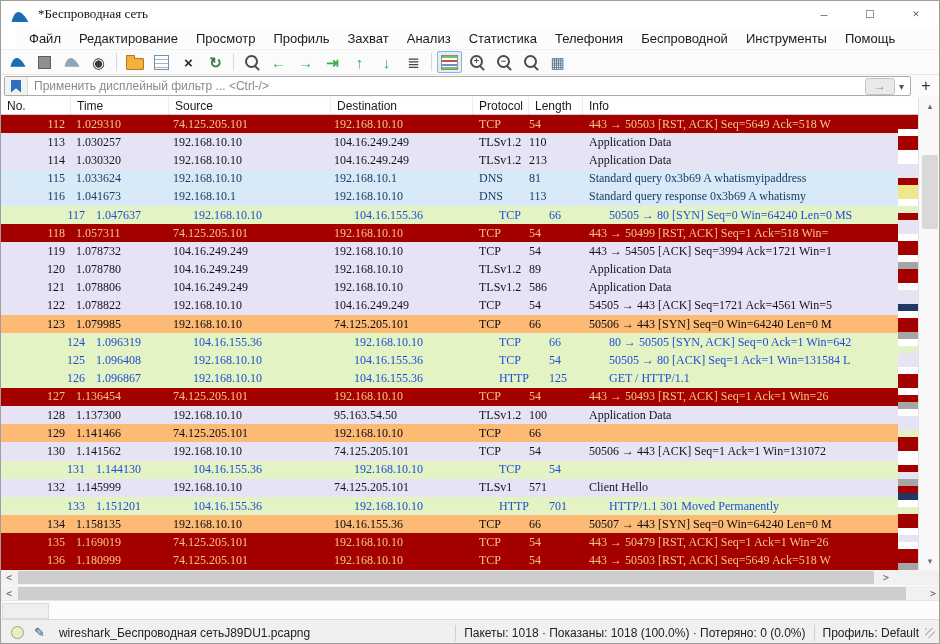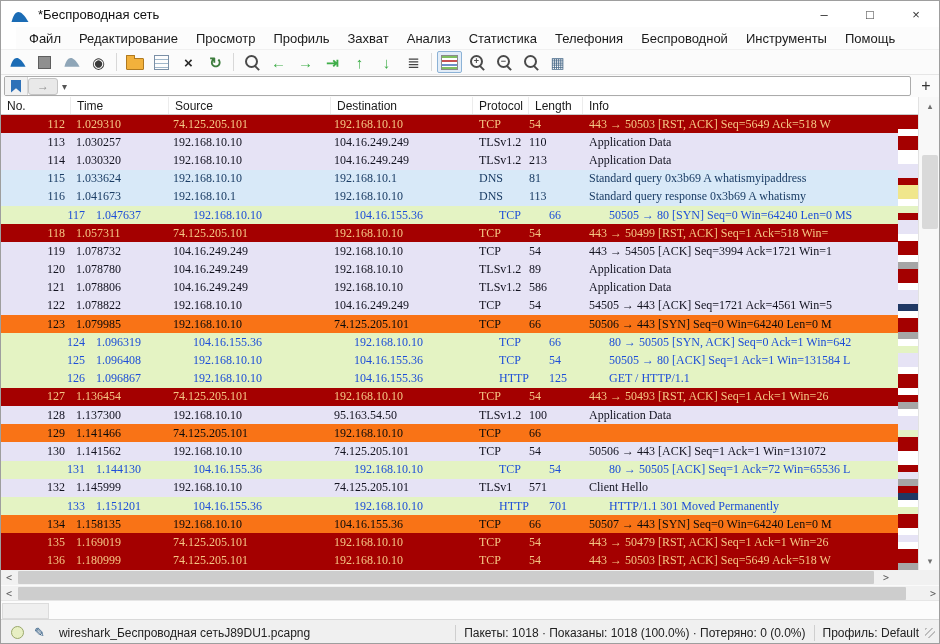--- a/index.html
+++ b/index.html
@@ -1,19 +1,19 @@
 <!DOCTYPE html>
 <html><head>
 <meta charset="utf-8">
 <style>
   html,body{margin:0;padding:0;background:#d8d8d8;}
   #app{position:relative;width:940px;height:644px;background:#ffffff;overflow:hidden;
        font-family:"Liberation Sans",sans-serif;border:1px solid #9e9e9e;box-sizing:border-box;}
   
-  .titlebar{position:absolute;top:0;left:0;right:0;height:26px;background:#fff;display:flex;align-items:center;}
+  .titlebar{position:absolute;top:0;left:0;right:0;height:26px;background:#fff;display:flex;align-items:center;font-family:Liberation Serif, serif;}
   .titlebar .logo{margin-left:9px;display:flex;align-items:center;}
   .titlebar .title{margin-left:8px;font-size:13px;color:#111;}
   .winbtns{position:absolute;right:0;top:0;height:26px;display:flex;}
   .winbtn{width:46px;height:26px;display:flex;align-items:center;justify-content:center;
           font-size:13px;color:#333;}
   
   .menubar{position:absolute;top:26px;left:15px;right:0;height:22px;background:#fcfcfc;
            display:flex;align-items:center;padding-left:4px;}
   .menu-item{padding:2px 9px;font-size:13px;color:#1a1a1a;}
   
@@ -71,21 +71,21 @@
   .c-time{padding-left:5px;}
   .c-src{padding-left:4px;}
   .c-dst{padding-left:3px;}
   .c-proto{padding-left:6px;}
   .c-len{text-align:left;padding-right:6px;}
   .c-info{padding-left:6px;}
   .r-red{background:#a40000;color:#f5c785;}
   .r-lav{background:#e6e3f5;color:#12121f;}
   .r-blue{background:#d8e9f8;color:#1a3c64;}
   .r-green{background:#e4f3c3;color:#1d4ed8;padding-left:20px;}
-  .r-gray{background:#f97316;color:#0a0a0a;}
+  .r-gray{background:#fdba74;color:#0a0a0a;}
   
   .minimap{position:absolute;left:897px;top:114px;width:20px;height:455px;background:#fff;overflow:hidden;}
   .stripe{width:100%;}
   .vscroll{position:absolute;left:917px;top:96px;width:23px;height:473px;background:#f8f8f8;
            border-left:1px solid #e2e2e2;box-sizing:border-box;}
   .vs-arrow{position:absolute;left:0;width:22px;height:14px;text-align:center;font-size:9px;color:#707070;line-height:14px;}
   .vs-up{top:2px;} .vs-down{bottom:2px;}
   .vs-thumb{position:absolute;left:3px;top:58px;width:16px;height:74px;background:#d9d9d9;border-radius:2px;}
   
   .hscroll{position:absolute;left:0;height:15px;background:#f1f1f1;}
@@ -229,20 +229,21 @@
       <div class="tb-btn">
         <span class="ico-glyph" style="color: rgb(74, 107, 138);">▦</span>
       </div>
     </div>
 
   <div class="filterbar">
     <div class="filter-field">
       <div class="bm-btn">
         <span class="bm-shape"></span>
       </div>
+      <input class="filter-input" type="text" placeholder="Применить дисплейный фильтр ... &lt;Ctrl-/&gt;" style="">
       <div class="apply-btn">
         <span>→</span>
       </div>
       <span class="caret">▾</span>
     </div>
     <div class="add-btn">
       <span>+</span>
     </div>
   </div>
 
@@ -427,21 +428,20 @@
         <div class="cell c-len">54</div>
         <div class="cell c-info">50506 → 443 [ACK] Seq=1 Ack=1 Win=131072</div>
       </div>
       <div class="prow r-green">
         <div class="cell c-no">131</div>
         <div class="cell c-time">1.144130</div>
         <div class="cell c-src">104.16.155.36</div>
         <div class="cell c-dst">192.168.10.10</div>
         <div class="cell c-proto">TCP</div>
         <div class="cell c-len">54</div>
-        <div class="cell c-info">80 → 50505 [ACK] Seq=1 Ack=72 Win=65536 L</div>
       </div>
       <div class="prow r-lav">
         <div class="cell c-no">132</div>
         <div class="cell c-time">1.145999</div>
         <div class="cell c-src">192.168.10.10</div>
         <div class="cell c-dst">74.125.205.101</div>
         <div class="cell c-proto">TLSv1</div>
         <div class="cell c-len">571</div>
         <div class="cell c-info">Client Hello</div>
       </div>

